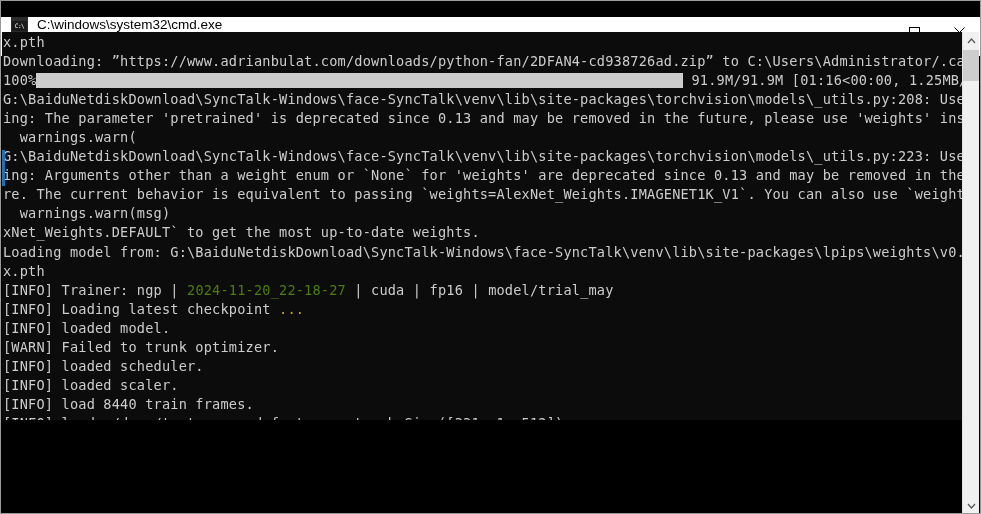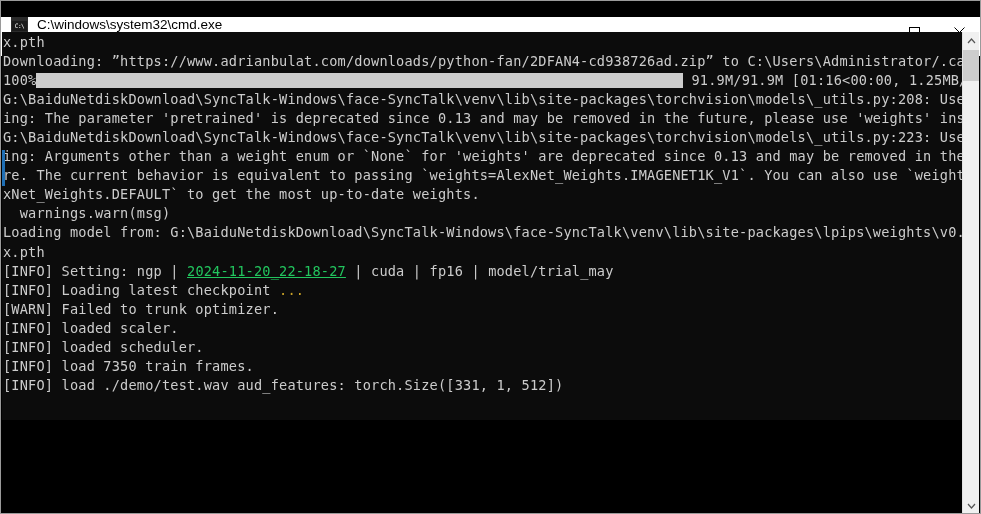--- a/index.html
+++ b/index.html
@@ -116,21 +116,21 @@
     line-height: 19.05px;
     white-space: pre;
     font-family: "DejaVu Sans Mono", "Liberation Mono", monospace;
     font-size: 13.6px;
     letter-spacing: 0.18px;
     color: #cccccc;
     overflow: hidden;
   }
   .line span { white-space: pre; }
   .c-white  { color: #cccccc; }
-  .c-cyan   { color: #22c55e; text-decoration: underline; }
+  .c-cyan   { color: #4d7c0f; }
   .c-gold   { color: #c9a227; }
 
   
   .pbar {
     display: inline-block;
     background: #cccccc;
     color: #cccccc;
     height: 15px;
     vertical-align: -3px;
   }
@@ -224,33 +224,35 @@
     </div>
   </div>
 
   <div id="console">
     <div id="console-inner">
         <div class="line"><span class="c-white">x.pth</span></div>
         <div class="line"><span class="c-white">Downloading: ”https://www.adrianbulat.com/downloads/python-fan/2DFAN4-cd938726ad.zip” to C:\Users\Administrator/.cache\t</span></div>
         <div class="line"><span>100%</span><span class="pcursor"></span><span class="pbar" style="width: 644.64px;"></span><span> 91.9M/91.9M [01:16&lt;00:00, 1.25MB/s]</span></div>
         <div class="line"><span class="c-white">G:\BaiduNetdiskDownload\SyncTalk-Windows\face-SyncTalk\venv\lib\site-packages\torchvision\models\_utils.py:208: UserWarn</span></div>
         <div class="line"><span class="c-white">ing: The parameter 'pretrained' is deprecated since 0.13 and may be removed in the future, please use 'weights' instead.</span></div>
+        <div class="line"><span class="c-white">  warnings.warn(</span></div>
         <div class="line"><span class="c-white">G:\BaiduNetdiskDownload\SyncTalk-Windows\face-SyncTalk\venv\lib\site-packages\torchvision\models\_utils.py:223: UserWarn</span></div>
         <div class="line"><span class="c-white">ing: Arguments other than a weight enum or `None` for 'weights' are deprecated since 0.13 and may be removed in the futu</span></div>
         <div class="line"><span class="c-white">re. The current behavior is equivalent to passing `weights=AlexNet_Weights.IMAGENET1K_V1`. You can also use `weights=Ale</span></div>
+        <div class="line"><span class="c-white">  warnings.warn(msg)</span></div>
         <div class="line"><span class="c-white">xNet_Weights.DEFAULT` to get the most up-to-date weights.</span></div>
-        <div class="line"><span class="c-white">  warnings.warn(msg)</span></div>
         <div class="line"><span class="c-white">Loading model from: G:\BaiduNetdiskDownload\SyncTalk-Windows\face-SyncTalk\venv\lib\site-packages\lpips\weights\v0.1\ale</span></div>
         <div class="line"><span class="c-white">x.pth</span></div>
-        <div class="line"><span class="c-white">[INFO] Setting: ngp | </span><span class="c-cyan">2024-11-20_22-18-27</span><span class="c-white"> | cuda | fp16 | model/trial_may</span></div>
+        <div class="line"><span class="c-white">[INFO] Trainer: ngp | </span><span class="c-cyan">2024-11-20_22-18-27</span><span class="c-white"> | cuda | fp16 | model/trial_may</span></div>
         <div class="line"><span class="c-white">[INFO] Loading latest checkpoint </span><span class="c-gold">...</span></div>
+        <div class="line"><span class="c-white">[INFO] loaded model.</span></div>
         <div class="line"><span class="c-white">[WARN] Failed to trunk optimizer.</span></div>
+        <div class="line"><span class="c-white">[INFO] loaded scheduler.</span></div>
         <div class="line"><span class="c-white">[INFO] loaded scaler.</span></div>
-        <div class="line"><span class="c-white">[INFO] loaded scheduler.</span></div>
-        <div class="line"><span class="c-white">[INFO] load 7350 train frames.</span></div>
+        <div class="line"><span class="c-white">[INFO] load 8440 train frames.</span></div>
         <div class="line"><span class="c-white">[INFO] load ./demo/test.wav aud_features: torch.Size([331, 1, 512])</span></div>
       </div>
     <div id="left-accent"></div>
   </div>
 
   <div id="scrollbar">
     <div id="sb-track"></div>
     <div class="sb-arrow" id="sb-up">
       <svg width="9" height="6" viewBox="0 0 9 6">
           <polyline points="1,5 4.5,1 8,5" fill="none" stroke="#555" stroke-width="1.2"></polyline>

